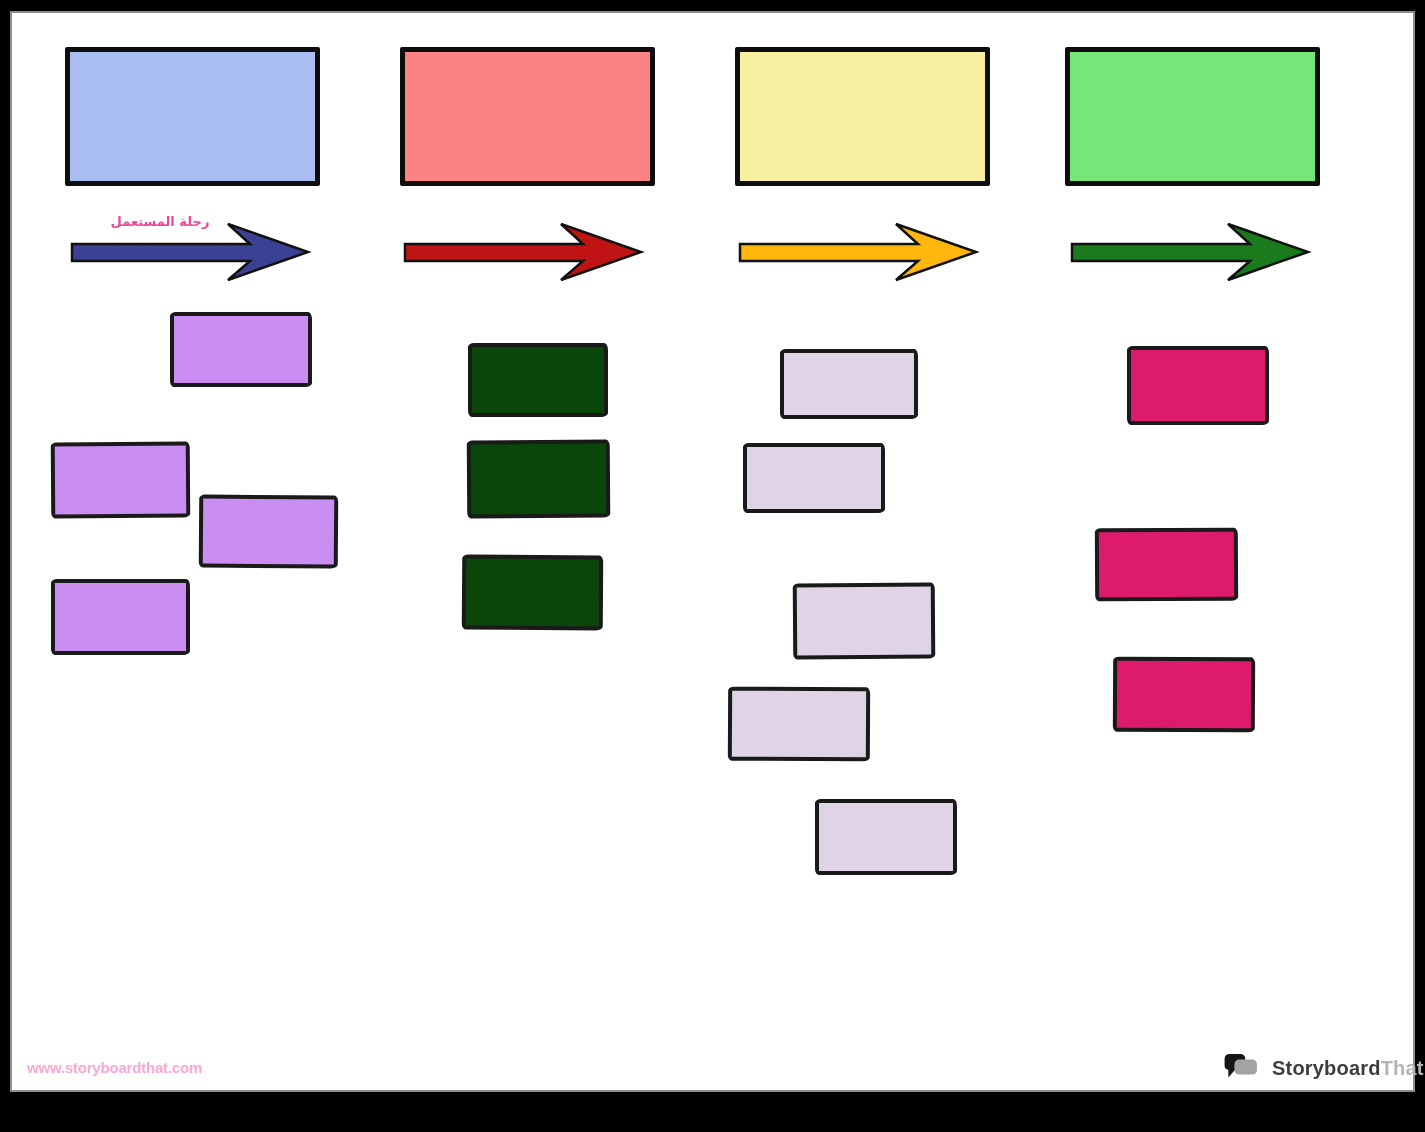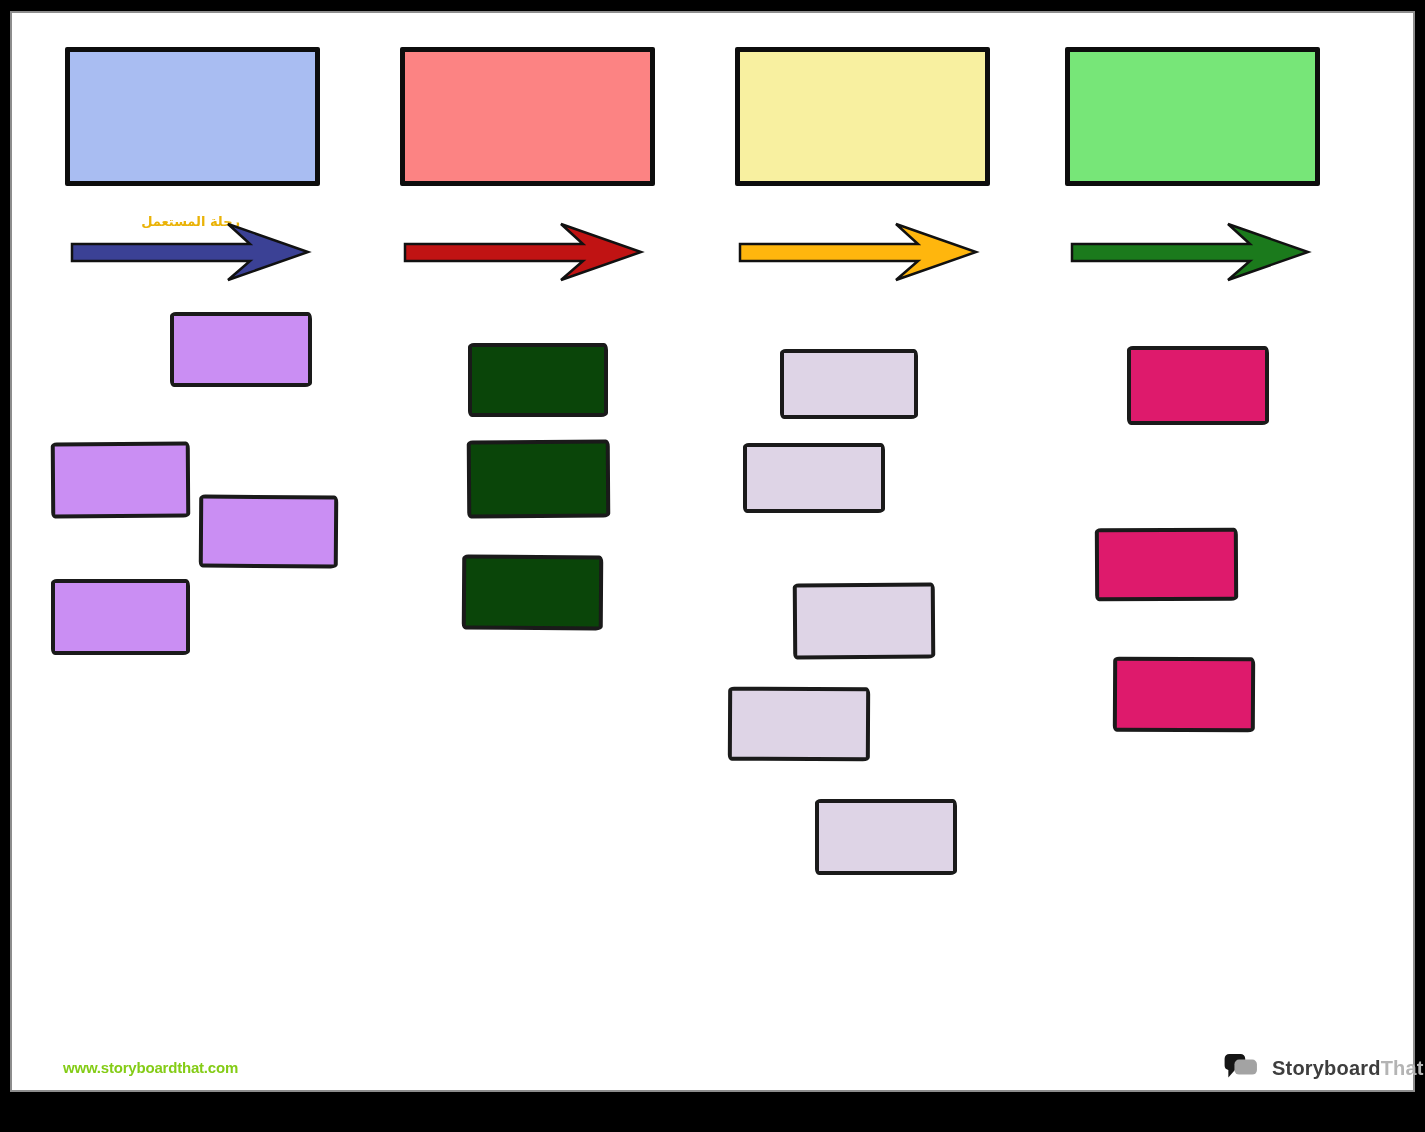--- a/index.html
+++ b/index.html
@@ -25,40 +25,40 @@
     border-radius:2px;
   }
   .arrow-svg{
     position:absolute;top:220px;
     width:240px;height:64px;
     overflow:visible;
   }
   .journey-label{
     position:absolute;
     left:80px;top:214px;width:160px;
+    text-align:center;
     direction:rtl;
     font-family:"DejaVu Sans", sans-serif;
     font-weight:bold;
     font-size:13px;
-    color:#eab308;
+    color:#ec4899;
   }
   .card{
     position:absolute;
     box-sizing:border-box;
     border:4px solid #1a1a1a;
     border-radius:6px 4px 7px 4px / 4px 7px 4px 6px;
   }
   .footer-url{
     position:absolute;left:27px;top:1059px;
     font-family:"Liberation Sans", sans-serif;
     font-weight:bold;
     font-size:15px;
-    color:#84cc16;
+    color:#f9a8d4;
     letter-spacing:-0.2px;
-    margin-left:36px;
   }
   .logo{
     position:absolute;left:1224px;top:1050px;
     height:36px;
     display:flex;align-items:center;gap:14px;
   }
   .logo-text{
     font-family:"Liberation Sans", sans-serif;
     font-weight:600;
     font-size:20px;

